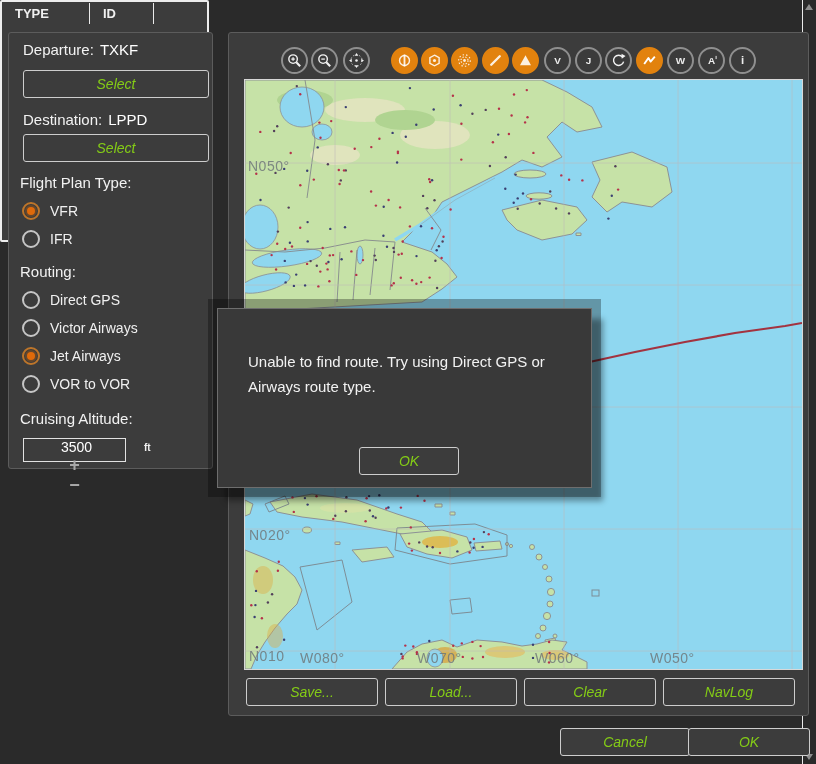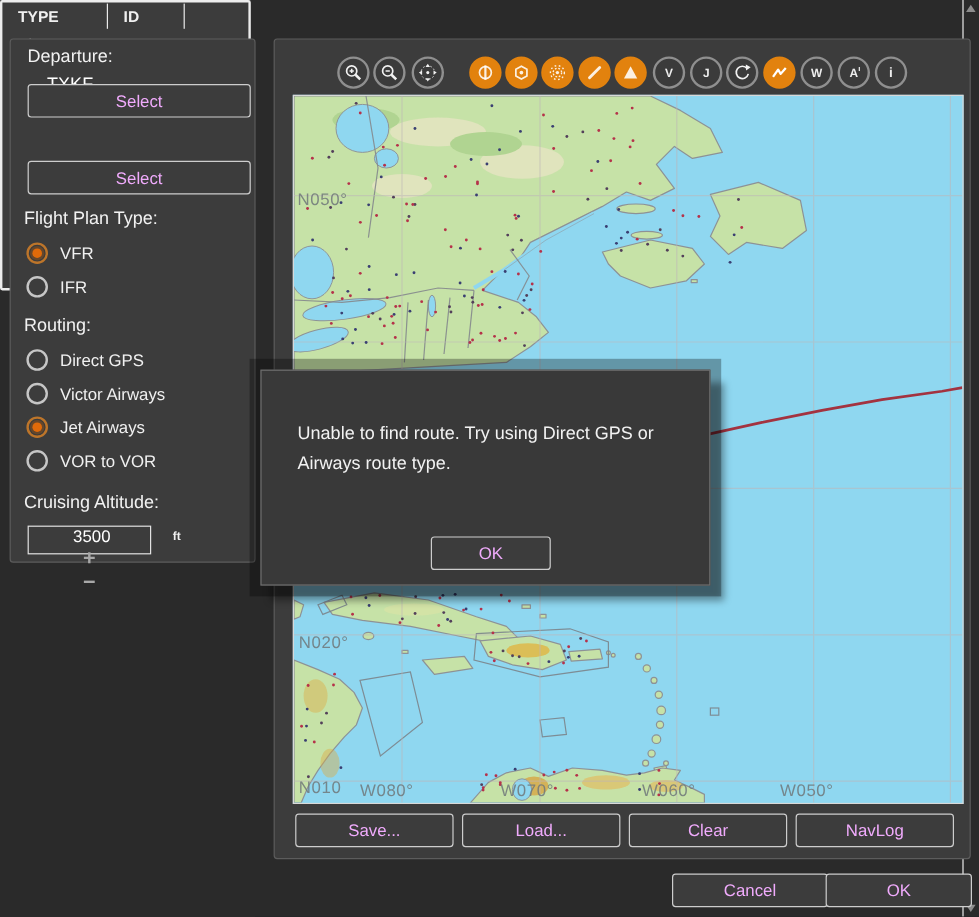--- a/index.html
+++ b/index.html
@@ -9,24 +9,24 @@
   #titlebar{position:absolute;left:0;top:0;width:816px;height:26px;background:#3a3a3a;
             border-bottom:1px solid #232323;display:flex;align-items:center;justify-content:center;}
   #titlebar .t{font-size:16px;font-weight:600;color:#f5f5f5;}
   
   .panel{position:absolute;background:#3c3c3c;border:1px solid #5c5c5c;border-radius:3px;box-sizing:border-box;}
   #left-panel{left:8px;top:32px;width:205px;height:437px;}
   #table-panel{left:8px;top:478px;width:205px;height:238px;border:2px solid #ededed;background:#3c3c3c;border-radius:2px;}
   #map-panel{left:228px;top:32px;width:581px;height:684px;}
   
   .btn{position:absolute;box-sizing:border-box;background:#3c3c3c;border:1px solid #cdcdcd;border-radius:3px;
-       color:#f0abfc;font-size:14px;font-family:"Liberation Sans",sans-serif;
-       display:flex;align-items:center;justify-content:center;cursor:default;}
-  
-  .fieldrow{position:absolute;left:14px;display:flex;gap:6px;font-size:15px;height:20px;align-items:center;flex-direction:column;}
+       color:#84cc16;font-size:14px;font-family:"Liberation Sans",sans-serif;
+       display:flex;align-items:center;justify-content:center;cursor:default;font-style:italic;}
+  
+  .fieldrow{position:absolute;left:14px;display:flex;gap:6px;font-size:15px;height:20px;align-items:center;}
   .fieldrow .lab{color:#f2f2f2;}
   .fieldrow .val{color:#fff;}
   .sec-label{position:absolute;left:11px;font-size:15px;color:#f2f2f2;height:20px;display:flex;align-items:center;}
   .radio-row{position:absolute;left:13px;display:flex;align-items:center;gap:10px;height:20px;font-size:14px;color:#f0f0f0;}
   .radio-circle{width:18px;height:18px;border-radius:50%;border:2px solid #c6c6c6;box-sizing:border-box;
                 display:inline-flex;align-items:center;justify-content:center;flex:none;background:#3c3c3c;}
   .radio-dot{width:8px;height:8px;border-radius:50%;background:transparent;}
   .radio-row.selected .radio-circle{border-color:#bd752a;}
   .radio-row.selected .radio-dot{background:#e06a0a;box-shadow:0 0 0 2px rgba(155,85,20,.45);}
   #stepper{position:absolute;left:14px;top:405px;width:103px;height:24px;border:1px solid #e2e2e2;
@@ -68,20 +68,24 @@
 <div id="app">
 
 
   <div id="left-panel" class="panel">
     <div class="fieldrow" style="top:6px;">
       <span class="lab">Departure:</span>
       <span class="val">TXKF</span>
     </div>
     <button class="btn" style="left:14px;top:37px;width:186px;height:28px;">Select</button>
 
+    <div class="fieldrow" style="top:76px;">
+      <span class="lab">Destination:</span>
+      <span class="val">LPPD</span>
+    </div>
     <button class="btn" style="left:14px;top:101px;width:186px;height:28px;">Select</button>
 
     <div class="sec-label" style="top:139px;">Flight Plan Type:</div>
     <div id="fpt-radios">
         <div class="radio-row selected" style="top: 168px;">
           <span class="radio-circle">
             <span class="radio-dot"></span>
           </span>
           <span class="radio-label">VFR</span>
         </div>

